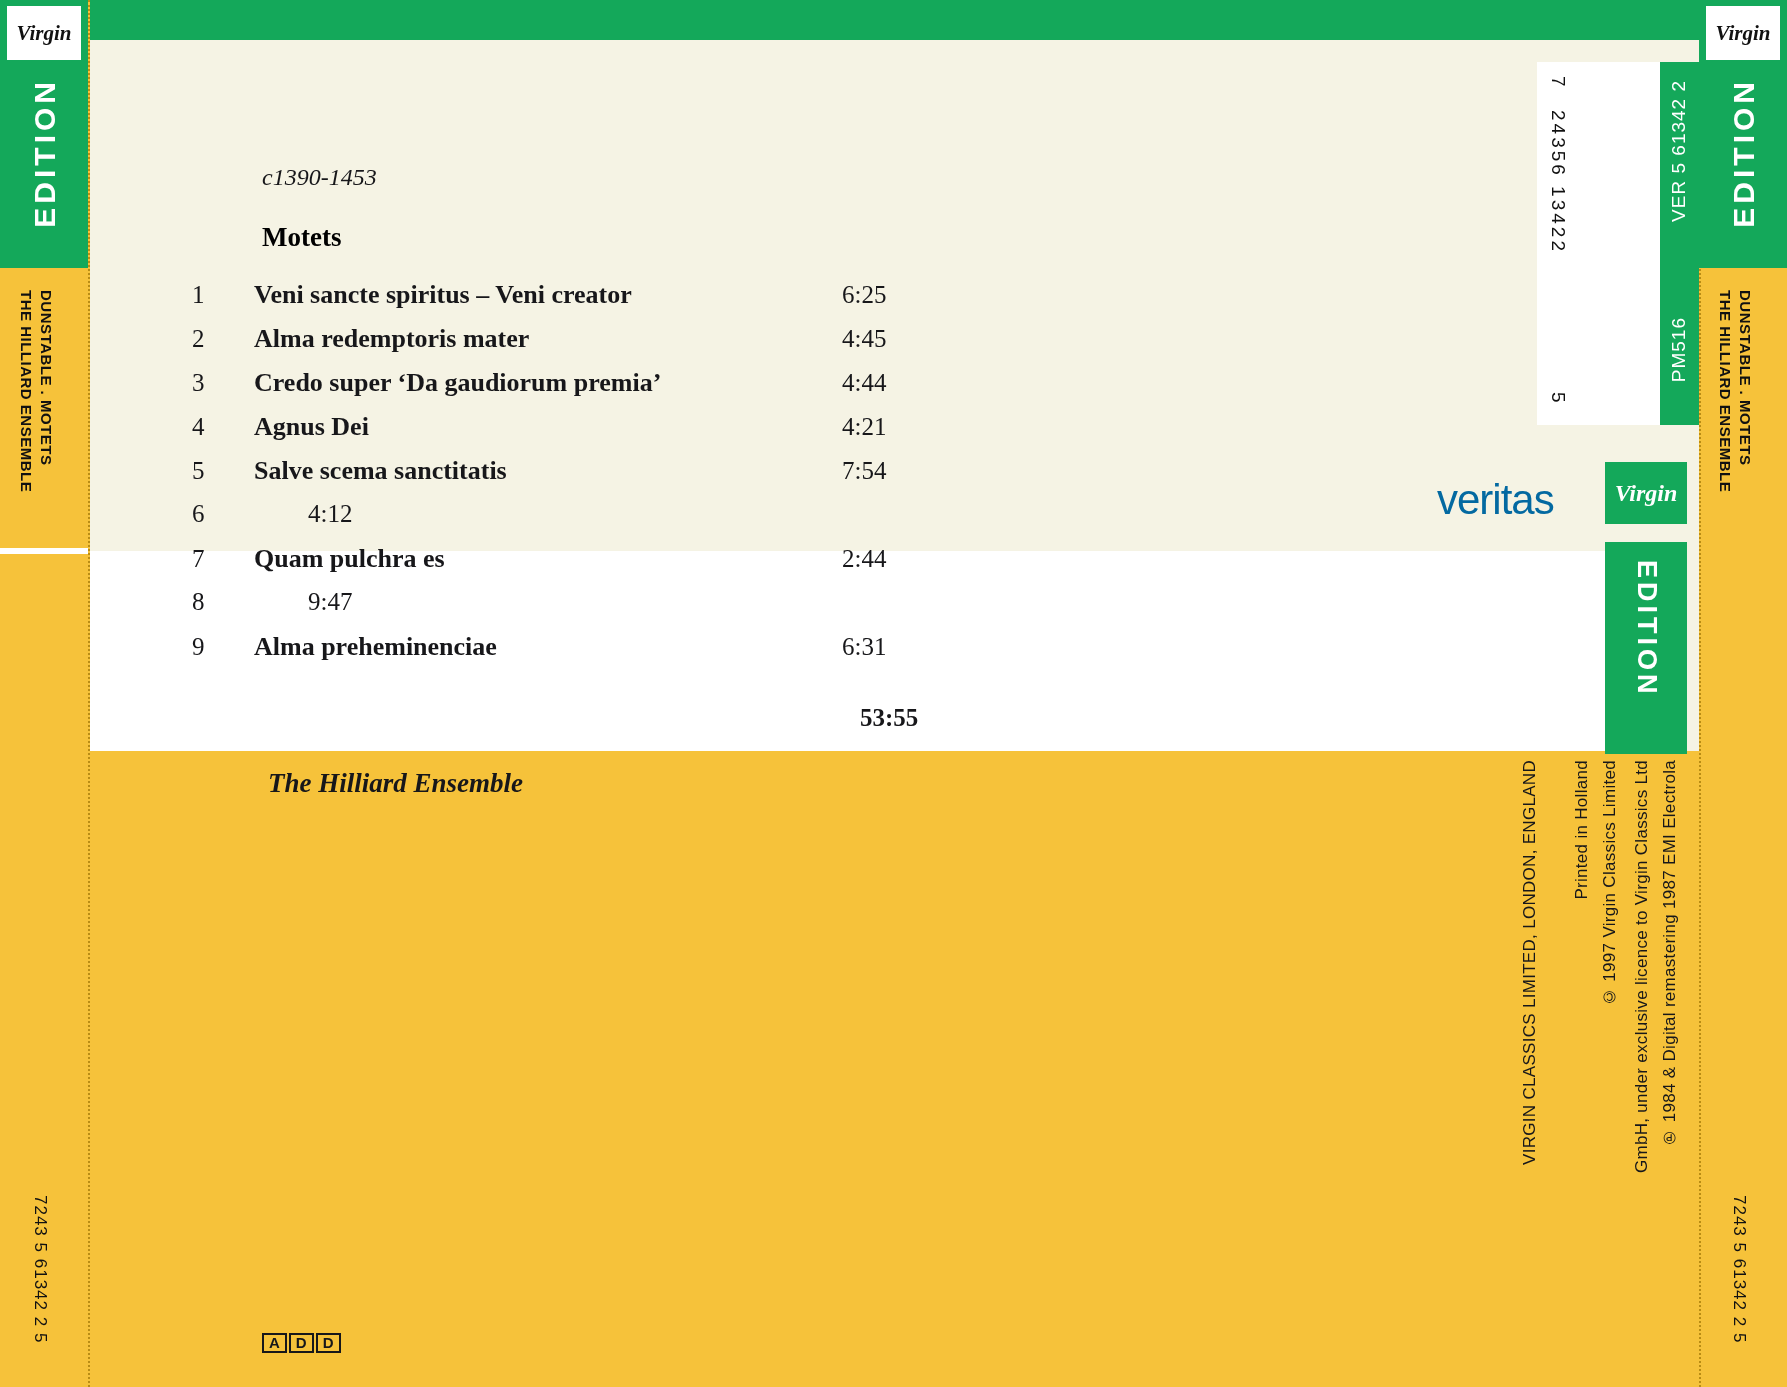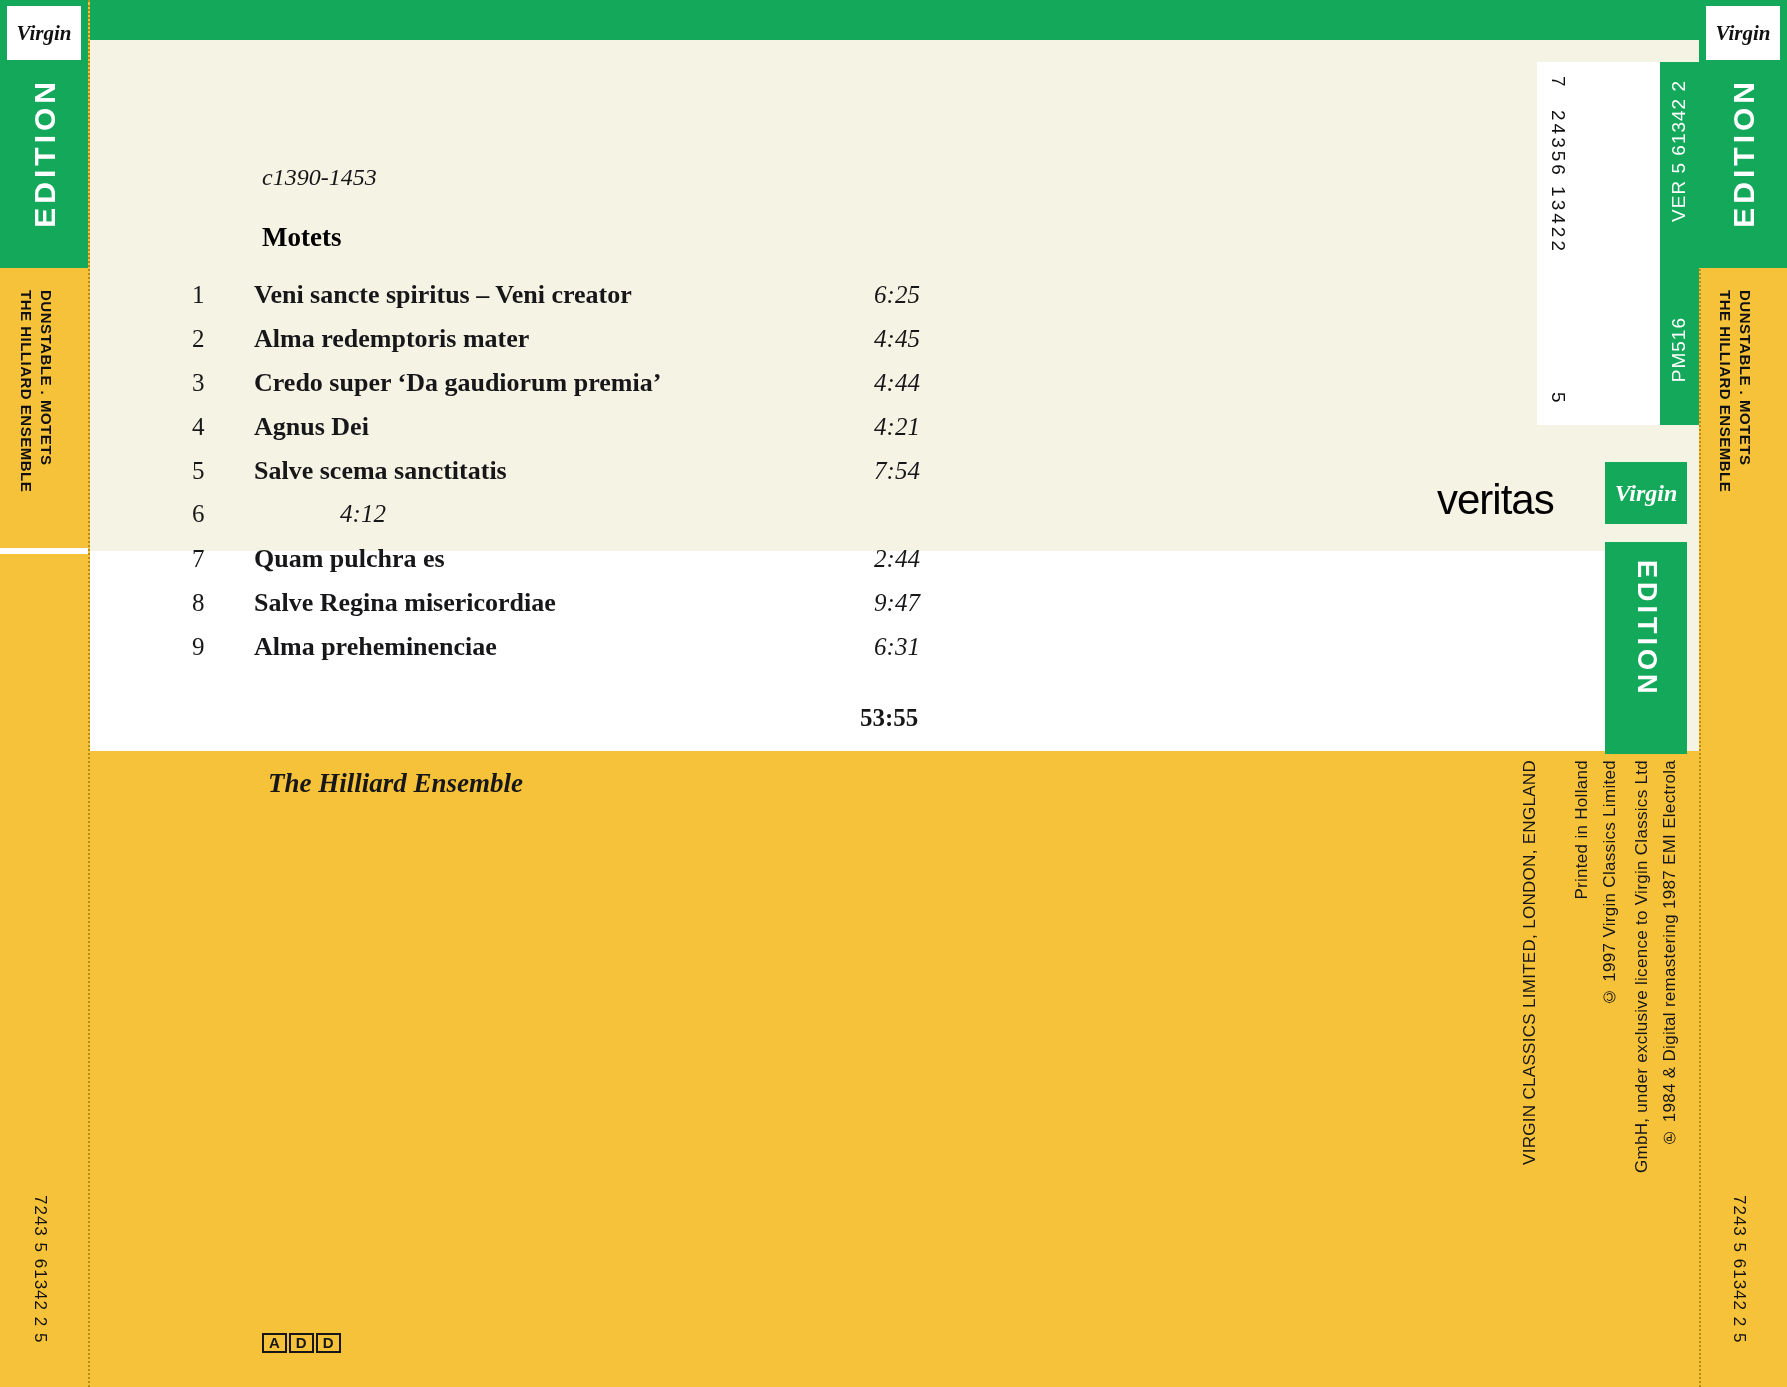--- a/index.html
+++ b/index.html
@@ -119,23 +119,22 @@
   .track{
     display:flex;align-items:baseline;height:44px;
   }
   .track .num{
     width:62px;font-size:25px;color:#17171a;
   }
   .track .title{
     flex:1;font-size:26px;font-weight:bold;color:#17171a;
   }
   .track .dur{
-    width:110px;text-align:center;font-size:25px;color:#17171a;
+    width:110px;text-align:left;font-size:25px;color:#17171a;
     padding-left:54px;
-    font-style:italic;
   }
   .total{
     position:absolute;left:860px;top:704px;
     font-size:25px;font-weight:bold;color:#17171a;
   }
   .performer{
     position:absolute;left:268px;top:768px;
     font-size:27px;font-style:italic;font-weight:bold;color:#17171a;
   }
   
@@ -157,21 +156,21 @@
     color:#ffffff;
     font-family:"Liberation Sans", sans-serif;
     font-size:19px;
     letter-spacing:1px;
     transform:rotate(180deg);
   }
   
   .veritas{
     position:absolute;left:1437px;top:476px;
     font-family:"Liberation Sans", sans-serif;
-    font-size:42px;color:#000000;letter-spacing:-1px;
+    font-size:42px;color:#0369a1;letter-spacing:-1px;
   }
   .veritas-virgin{
     position:absolute;left:1605px;top:462px;width:82px;height:62px;
     background:#14a85a;color:#fff;
     display:flex;align-items:center;justify-content:center;
     font-family:"Liberation Serif", serif;
     font-style:italic;font-weight:bold;font-size:24px;
   }
   .edition-green-block{
     position:absolute;left:1605px;top:542px;width:82px;height:212px;
@@ -247,21 +246,20 @@
       <div class="num">6</div>
       <div class="dur">4:12</div>
     </div>
     <div class="track">
       <div class="num">7</div>
       <div class="title">Quam pulchra es</div>
       <div class="dur">2:44</div>
     </div>
     <div class="track">
       <div class="num">8</div>
-      <div class="title">Salve Regina misericordiae</div>
       <div class="dur">9:47</div>
     </div>
     <div class="track">
       <div class="num">9</div>
       <div class="title">Alma preheminenciae</div>
       <div class="dur">6:31</div>
     </div>
   </div>
 
   <div class="total">53:55</div>

